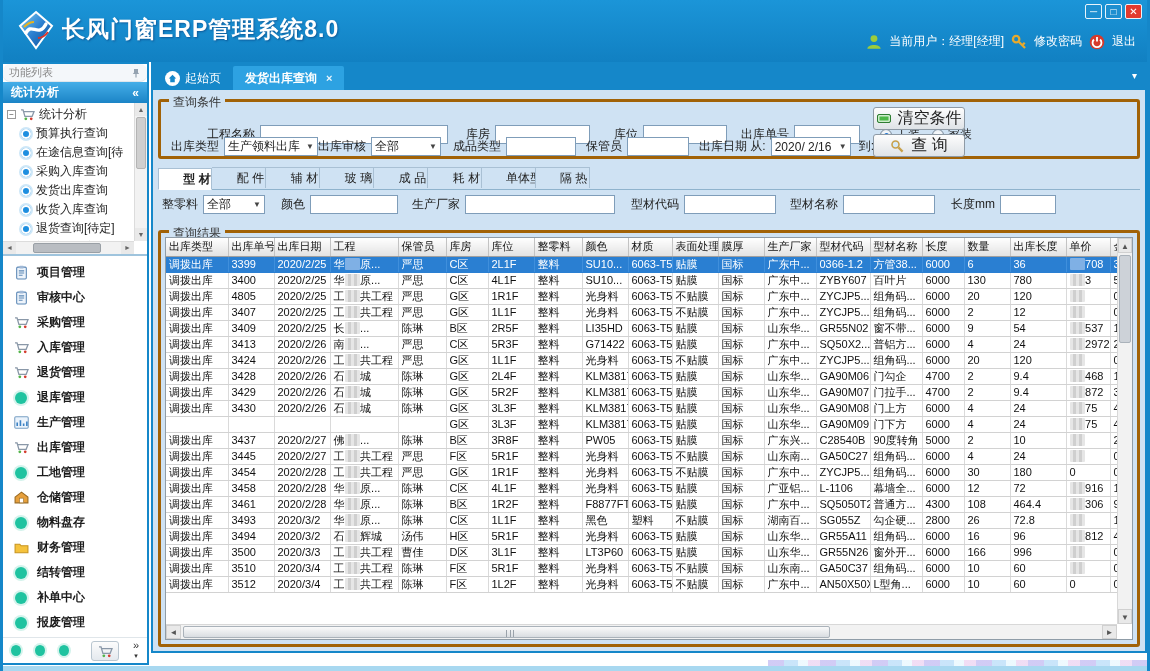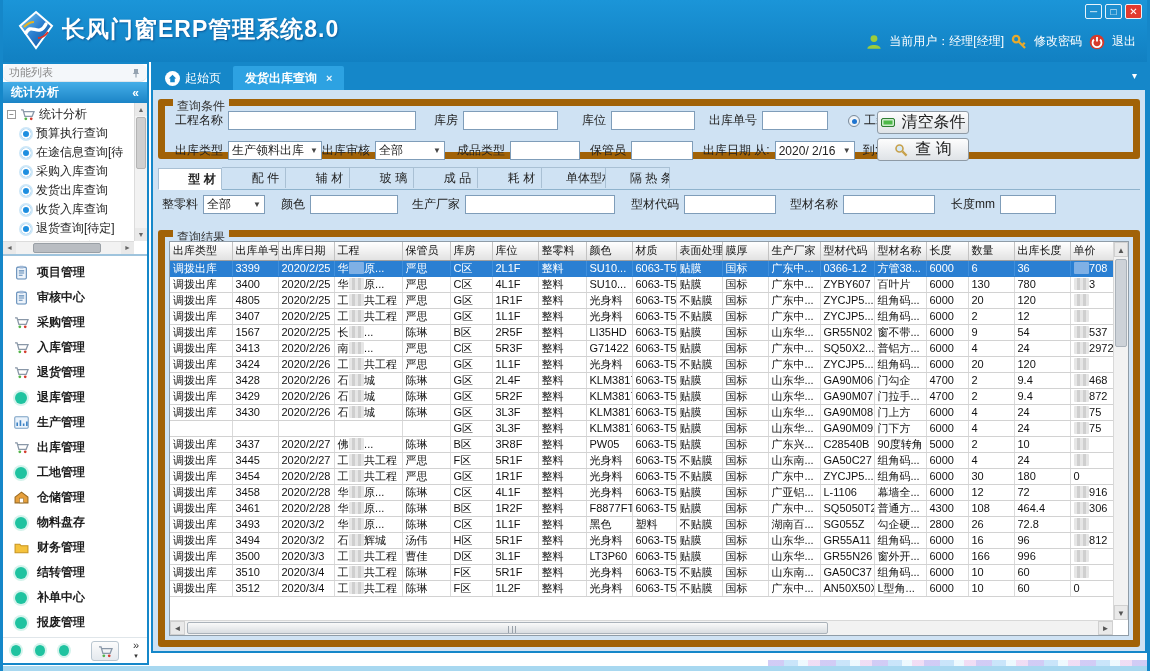--- a/index.html
+++ b/index.html
@@ -45,38 +45,38 @@
   .fmore{margin-left:auto;color:#333;font-size:11px;line-height:9px;text-align:center;cursor:pointer;}
   
   .content{position:absolute;top:62px;left:148px;right:0;bottom:18px;border:2px solid #1587c9;border-top:none;display:flex;flex-direction:column;background:#cfe2f3;}
   .tabbar{height:28px;background:#1587c9;display:flex;align-items:flex-end;position:relative;flex:none;}
   .tab{height:24px;display:flex;align-items:center;gap:5px;padding:0 12px;color:#fff;font-size:12px;cursor:pointer;}
   .tab.active{background:#2da2e2;font-weight:bold;border-radius:2px 2px 0 0;}
   .tab .close-x{font-size:11px;margin-left:4px;opacity:.9;}
   .home-badge{width:15px;height:15px;border-radius:50%;background:#fff;display:inline-flex;align-items:center;justify-content:center;}
   .tab-caret{position:absolute;right:8px;top:8px;color:#fff;font-size:10px;cursor:pointer;}
   .body{flex:1;display:flex;flex-direction:column;padding:2px 5px 4px;overflow:hidden;}
-  .groupbox{position:relative;border:7px solid #a16207;border-radius:3px;}
+  .groupbox{position:relative;border:3px solid #a16207;border-radius:3px;}
   .gb-label{position:absolute;top:-8px;left:8px;background:#cfe2f3;padding:0 4px;font-size:12px;color:#333;}
   .qbox{height:60px;margin-top:7px;flex:none;}
   .qrow{position:absolute;left:10px;right:10px;display:flex;align-items:center;font-size:12px;color:#222;}
-  .qrow.r1{top:5px;} .qrow.r2{top:35px;}
+  .qrow.r1{top:23px;margin-left:36px;} .qrow.r2{top:35px;}
   .lab{white-space:nowrap;margin-right:5px;}
   .tin{height:19px;border:1px solid #7f9db9;background:#fff;font-size:12px;padding:0 3px;font-family:inherit;}
   .combo{height:19px;border:1px solid #7f9db9;background:#fff;font-size:12px;display:inline-flex;align-items:center;justify-content:space-between;padding:0 3px;cursor:pointer;white-space:nowrap;}
   .combo .ar{font-size:8px;color:#444;margin-left:4px;}
   .radio{display:inline-flex;align-items:center;gap:4px;margin-right:12px;cursor:pointer;}
   .rdot{width:12px;height:12px;border-radius:50%;border:1px solid #7a8a9a;background:radial-gradient(#fff,#dfe8f0);position:relative;}
   .radio.on .rdot::after{content:"";position:absolute;left:3px;top:3px;width:5px;height:5px;border-radius:50%;background:#1f75d0;}
   .btn{position:absolute;width:92px;height:23px;border:1px solid #8e9aa5;border-radius:3px;background:linear-gradient(#fdfdfd,#dfe3e7);font-size:16px;color:#222;display:flex;align-items:center;justify-content:center;gap:7px;cursor:pointer;}
   .btn-clear{left:712px;top:5px;} .btn-search{left:712px;top:32px;}
   .clear-ic{width:14px;height:9px;background:#4db948;border:1px solid #2e7d32;border-radius:2px;box-shadow:inset 0 0 0 1.5px #cdeccb;}
   
   .mat-tabs{display:flex;margin-top:8px;border-bottom:1px solid #8fb3cd;flex:none;}
-  .mtab{width:64px;height:21px;text-align:center;font-size:12px;color:#222;line-height:21px;border-right:1px solid #a9c0d4;border-top:1px solid #a9c0d4;background:transparent;cursor:pointer;white-space:nowrap;overflow:hidden;padding-left:24px;}
+  .mtab{width:54px;height:21px;text-align:center;font-size:12px;color:#222;line-height:21px;border-right:1px solid #a9c0d4;border-top:1px solid #a9c0d4;background:transparent;cursor:pointer;white-space:nowrap;overflow:hidden;padding-left:24px;}
   .mtab:first-child{border-left:1px solid #a9c0d4;}
   .mtab.active{background:#fff;font-weight:bold;position:relative;top:1px;height:22px;border-bottom:1px solid #fff;}
   .filter-row{height:28px;display:flex;align-items:center;font-size:12px;color:#222;padding-left:4px;flex:none;}
   
   .rbox{flex:1;margin-top:12px;background:#cfe2f3;display:flex;}
   .grid-wrap{position:relative;flex:1;margin:4px;background:#fff;border:1px solid #8f9ca7;overflow:hidden;}
   table.grid{border-collapse:collapse;table-layout:fixed;font-size:11px;color:#111;width:968px;}
   .grid th{background:linear-gradient(#ffffff,#e2e2e2);border-right:1px solid #c3c3c3;border-bottom:1px solid #9f9f9f;font-weight:normal;text-align:left;padding:0 3px;height:18px;white-space:nowrap;overflow:hidden;}
   .grid td{border-right:1px solid #dadada;border-bottom:1px solid #d2d2d2;padding:0 3px;height:16px;white-space:nowrap;overflow:hidden;}
   .grid tr.sel td{background:#2a7fd2;color:#fff;border-right-color:#3f8fdc;border-bottom-color:#2a7fd2;}
@@ -568,21 +568,21 @@
                   <td>ZYCJP5...</td>
                   <td>组角码...</td>
                   <td>6000</td>
                   <td>2</td>
                   <td>12</td>
                   <td><span class="px">▒▒</span></td>
                   <td>0</td>
                 </tr>
                 <tr>
                   <td>调拨出库</td>
-                  <td>1567</td>
+                  <td>3409</td>
                   <td>2020/2/25</td>
                   <td>长<span class="px">▒▒</span>...</td>
                   <td>陈琳</td>
                   <td>B区</td>
                   <td>2R5F</td>
                   <td>整料</td>
                   <td>LI35HD</td>
                   <td>6063-T5</td>
                   <td>贴膜</td>
                   <td>国标</td>

